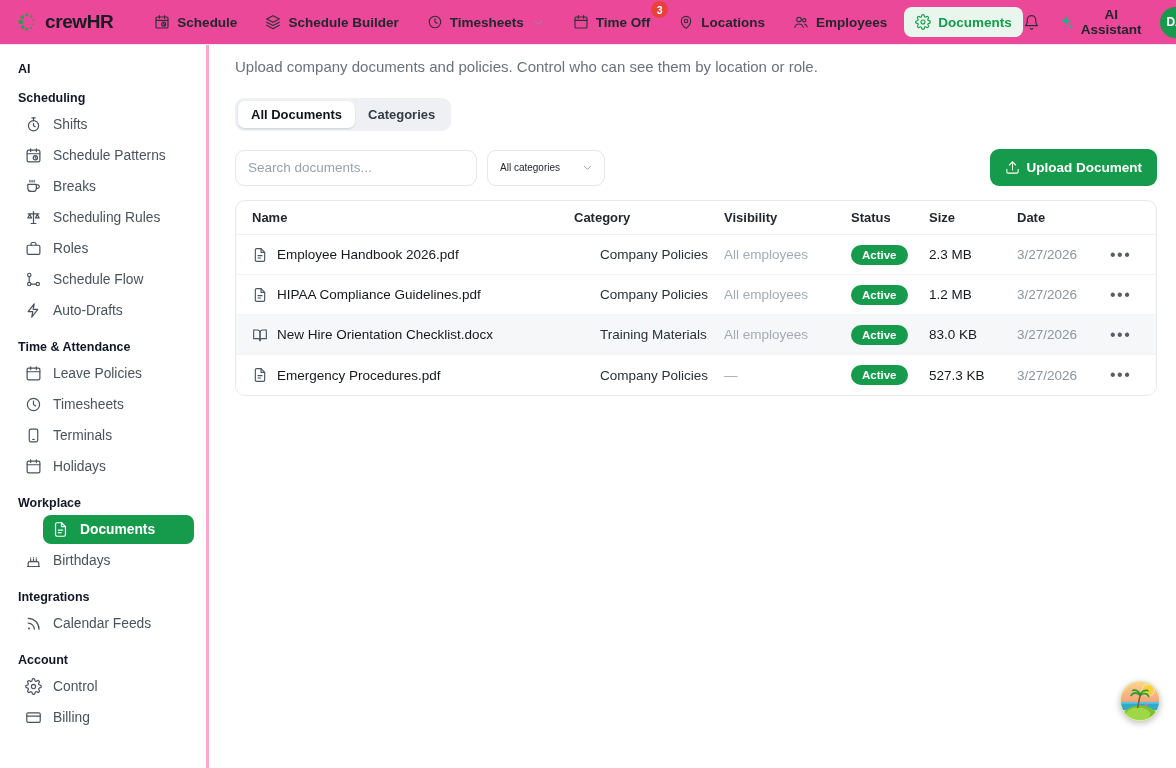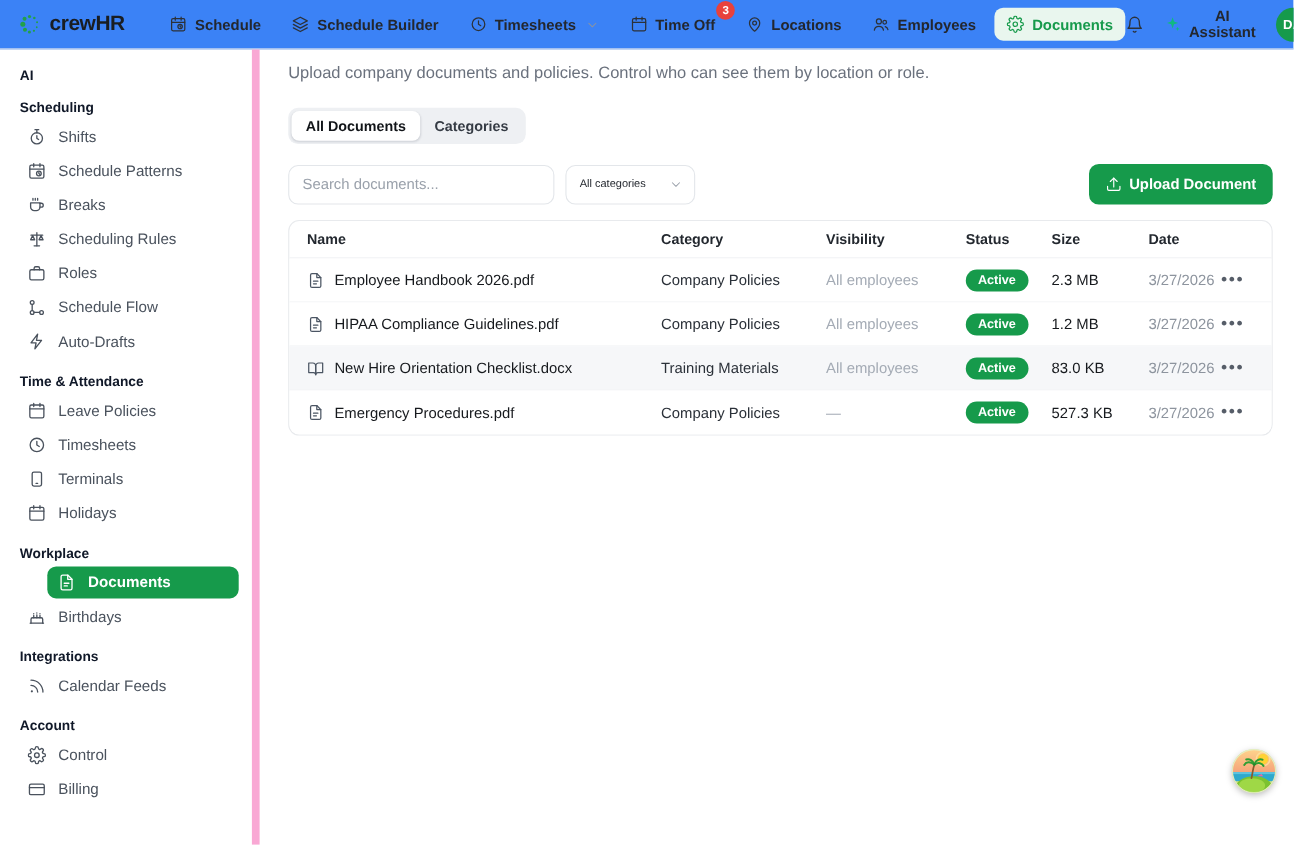--- a/index.html
+++ b/index.html
@@ -8,21 +8,21 @@
     font-family: "Liberation Sans", "DejaVu Sans", sans-serif;
     background: #ffffff; color: #16191d; position: relative;
   }
   .ico { display: inline-flex; }
   .ico svg { width: 16px; height: 16px; display: block; }
   .ico.sm svg { width: 13px; height: 13px; }
 
   
   .navbar {
     height: 45px; display: flex; align-items: center;
-    padding: 0 18px 0 16px; border-bottom: 1px solid #e8eaed; background: #3b82f6;
+    padding: 0 18px 0 16px; border-bottom: 1px solid #e8eaed; background: #ec4899;
   }
   .brand { display: flex; align-items: center; gap: 7px; margin-right: 30px; cursor: pointer; }
   .brand-text { font-size: 19px; font-weight: 700; letter-spacing: -0.4px; color: #191d22; }
   .nav-items { display: flex; align-items: center; gap: 6px; }
   .nav-item {
     position: relative; display: flex; align-items: center; gap: 7px;
     padding: 7px 11px; border-radius: 8px; font-size: 13.5px; font-weight: 600;
     color: #23272e; cursor: pointer; white-space: nowrap;
   }
   .nav-item .ico { color: #2c3138; }
@@ -40,21 +40,21 @@
   .icon-btn svg { width: 17px; height: 17px; }
   .ai-assist { display: flex; align-items: center; gap: 7px; background: none; border: none;
     font-family: inherit; font-size: 13.5px; font-weight: 600; color: #23272e; cursor: pointer; }
   .ai-assist .ico { color: #10b981; }
   .user-menu { display: flex; align-items: center; gap: 7px; cursor: pointer; }
   .avatar { width: 31px; height: 31px; border-radius: 50%; background: #169a4b; color: #fff;
     font-size: 12px; font-weight: 700; display: flex; align-items: center; justify-content: center; }
 
   
   .body-row { display: flex; height: 723px; }
-  .sidebar { width: 236px; border-right: 7px solid #f9a8d4; padding: 10px 12px 0 16px; overflow: hidden; flex-shrink: 0; }
+  .sidebar { width: 209px; border-right: 3px solid #f9a8d4; padding: 10px 12px 0 16px; overflow: hidden; flex-shrink: 0; }
   .side-header { font-size: 12.5px; font-weight: 700; color: #101828; margin: 15px 0 5px 2px; }
   .side-header.first { margin-top: 7px; }
   .side-item {
     display: flex; align-items: center; gap: 11px; padding: 6px 9px; margin: 2px 0;
     border-radius: 8px; font-size: 13.8px; color: #4a525d; cursor: pointer;
   }
   .side-item .ico { color: #4a525d; }
   .side-item .ico svg { width: 17px; height: 17px; }
   .side-item.active { background: #169a4b; color: #ffffff; font-weight: 600; margin-left: 27px; }
   .side-item.active .ico { color: #ffffff; }
@@ -86,21 +86,21 @@
 
   
   .table { margin-top: 14px; border: 1px solid #e8eaed; border-radius: 10px; overflow: hidden; background: #fff; }
   .trow { display: grid; grid-template-columns: 322px 150px 127px 78px 88px 1fr 46px; align-items: center; padding-left: 16px; }
   .thead { height: 34px; font-size: 13px; font-weight: 600; color: #23282f; border-bottom: 1px solid #edeff2; }
   .rrow { height: 40px; font-size: 13.5px; border-bottom: 1px solid #f2f4f6; background: #fff; }
   .rrow:last-child { border-bottom: none; }
   .rrow.highlight { background: #f6f7f9; }
   .cell-name { display: flex; align-items: center; gap: 9px; font-weight: 500; color: #16191d; }
   .cell-name .ico { color: #4b5563; }
-  .cell-category { color: #2b3139; }
+  .cell-category { color: #2b3139; margin-left: 26px; }
   .cell-visibility { color: #a4abb5; }
   .badge { display: inline-flex; width: max-content; background: #169a4b; color: #fff;
     font-size: 11.5px; font-weight: 600; padding: 4px 11px; border-radius: 999px; }
   .cell-size { color: #16191d; font-weight: 500; }
   .cell-date { color: #8d949e; }
   .row-menu { background: none; border: none; color: #565d68; font-size: 16px; letter-spacing: 1.5px;
     cursor: pointer; text-align: left; padding: 0; line-height: 1; font-family: inherit; }
 
   
   .island-btn {

